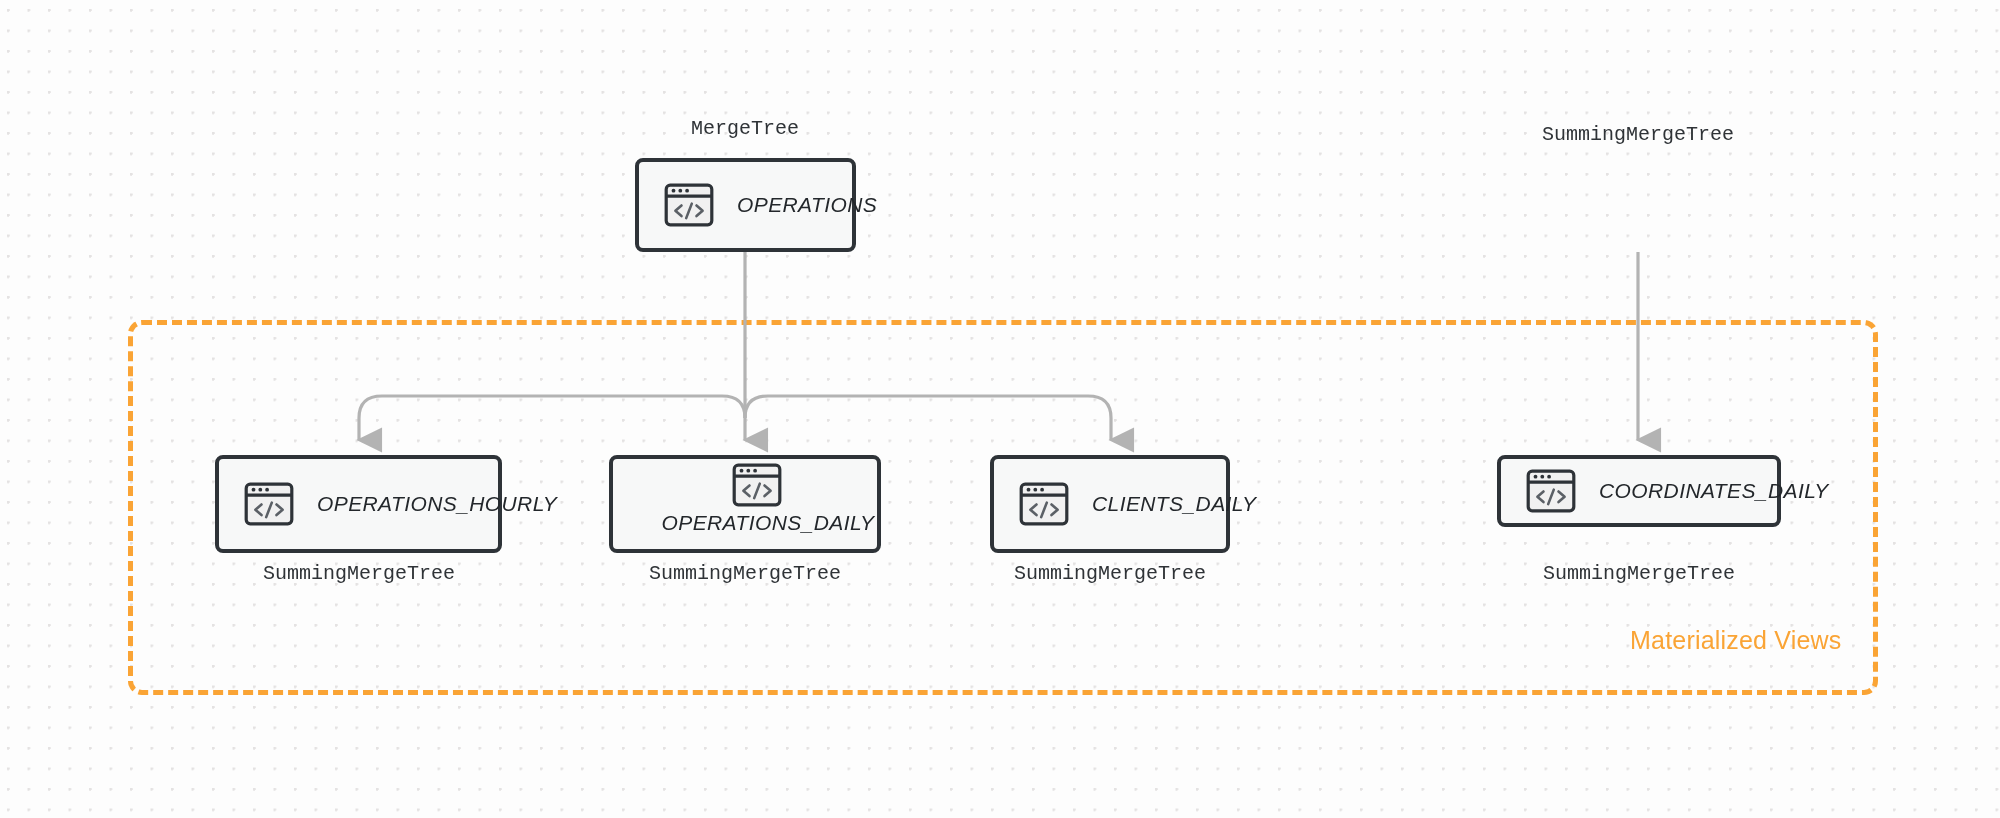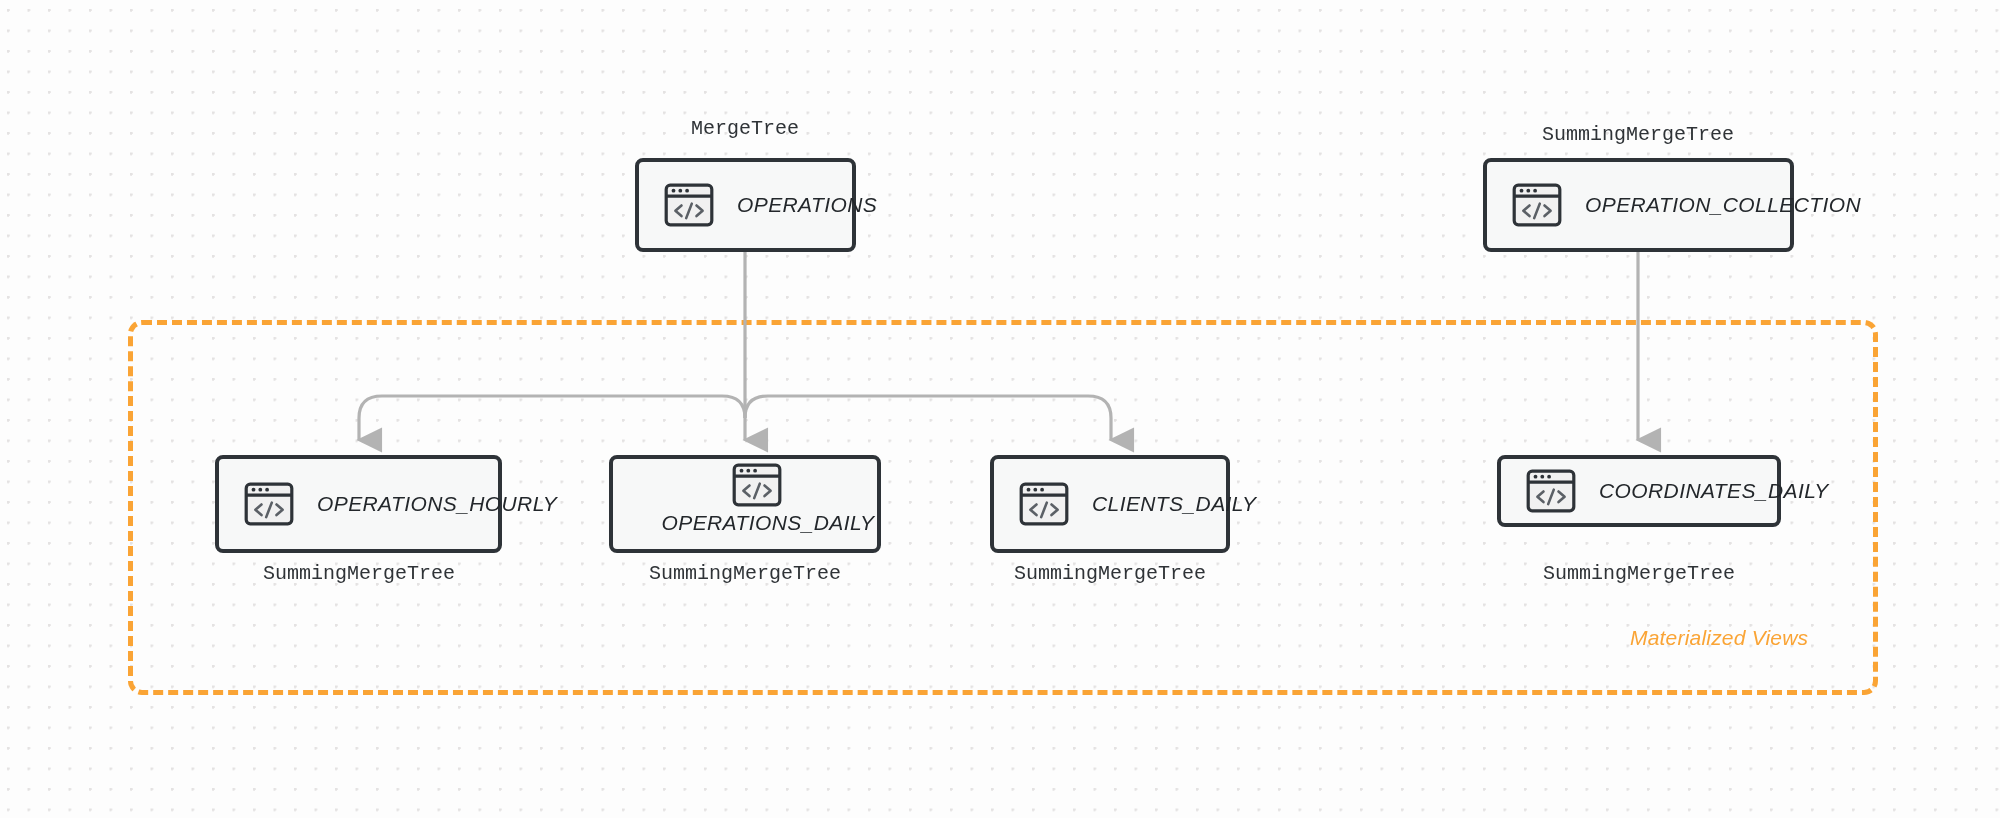--- a/index.html
+++ b/index.html
@@ -25,25 +25,24 @@
   .mv-region {
     position: absolute;
     box-sizing: border-box;
     border: 5px dashed #faa435;
     border-radius: 14px;
     background: transparent;
   }
   .mv-label {
     position: absolute;
     color: #faa435;
-    font-size: 21px;
+    font-size: 25px;
     letter-spacing: 0.2px;
     white-space: nowrap;
     font-family: "Liberation Sans", sans-serif;
-    font-style: italic;
   }
 
   
   #wires {
     position: absolute;
     left: 0;
     top: 0;
     width: 2000px;
     height: 818px;
     pointer-events: none;
@@ -125,33 +124,20 @@
       <circle cx="24.1" cy="11.7" r="1.9" fill="#2e3338"></circle>
       <path d="M18.5,26.5 L12.4,31.8 L18.5,37.1" fill="none" stroke="#5b6066" stroke-width="2.6" stroke-linecap="round" stroke-linejoin="round"></path>
       <path d="M33.5,26.5 L39.6,31.8 L33.5,37.1" fill="none" stroke="#5b6066" stroke-width="2.6" stroke-linecap="round" stroke-linejoin="round"></path>
       <line x1="28.8" y1="24.6" x2="23.2" y2="39.1" stroke="#5b6066" stroke-width="2.6" stroke-linecap="round"></line>
     </svg>
     <span class="node-label">OPERATIONS</span>
   </div>
 
   <div class="engine-caption" style="left:1478px; top:123px; width:320px;">SummingMergeTree</div>
 
-  <div class="node" style="left:1483px; top:158px; width:311px; height:94px;">
-    <svg class="node-icon" viewBox="0 0 52 52">
-      <rect x="3.2" y="6.2" width="45.6" height="39.6" rx="4" fill="#f1f1f1" stroke="#2e3338" stroke-width="3.2"></rect>
-      <line x1="3.2" y1="17.2" x2="48.8" y2="17.2" stroke="#2e3338" stroke-width="3.2"></line>
-      <circle cx="10.5" cy="11.7" r="1.9" fill="#2e3338"></circle>
-      <circle cx="17.3" cy="11.7" r="1.9" fill="#2e3338"></circle>
-      <circle cx="24.1" cy="11.7" r="1.9" fill="#2e3338"></circle>
-      <path d="M18.5,26.5 L12.4,31.8 L18.5,37.1" fill="none" stroke="#5b6066" stroke-width="2.6" stroke-linecap="round" stroke-linejoin="round"></path>
-      <path d="M33.5,26.5 L39.6,31.8 L33.5,37.1" fill="none" stroke="#5b6066" stroke-width="2.6" stroke-linecap="round" stroke-linejoin="round"></path>
-      <line x1="28.8" y1="24.6" x2="23.2" y2="39.1" stroke="#5b6066" stroke-width="2.6" stroke-linecap="round"></line>
-    </svg>
-    <span class="node-label">OPERATION_COLLECTION</span>
-  </div>
 
   <div class="node" style="left:215px; top:455px; width:287px; height:98px;text-align:center;">
     <svg class="node-icon" viewBox="0 0 52 52">
       <rect x="3.2" y="6.2" width="45.6" height="39.6" rx="4" fill="#f1f1f1" stroke="#2e3338" stroke-width="3.2"></rect>
       <line x1="3.2" y1="17.2" x2="48.8" y2="17.2" stroke="#2e3338" stroke-width="3.2"></line>
       <circle cx="10.5" cy="11.7" r="1.9" fill="#2e3338"></circle>
       <circle cx="17.3" cy="11.7" r="1.9" fill="#2e3338"></circle>
       <circle cx="24.1" cy="11.7" r="1.9" fill="#2e3338"></circle>
       <path d="M18.5,26.5 L12.4,31.8 L18.5,37.1" fill="none" stroke="#5b6066" stroke-width="2.6" stroke-linecap="round" stroke-linejoin="round"></path>
       <path d="M33.5,26.5 L39.6,31.8 L33.5,37.1" fill="none" stroke="#5b6066" stroke-width="2.6" stroke-linecap="round" stroke-linejoin="round"></path>

